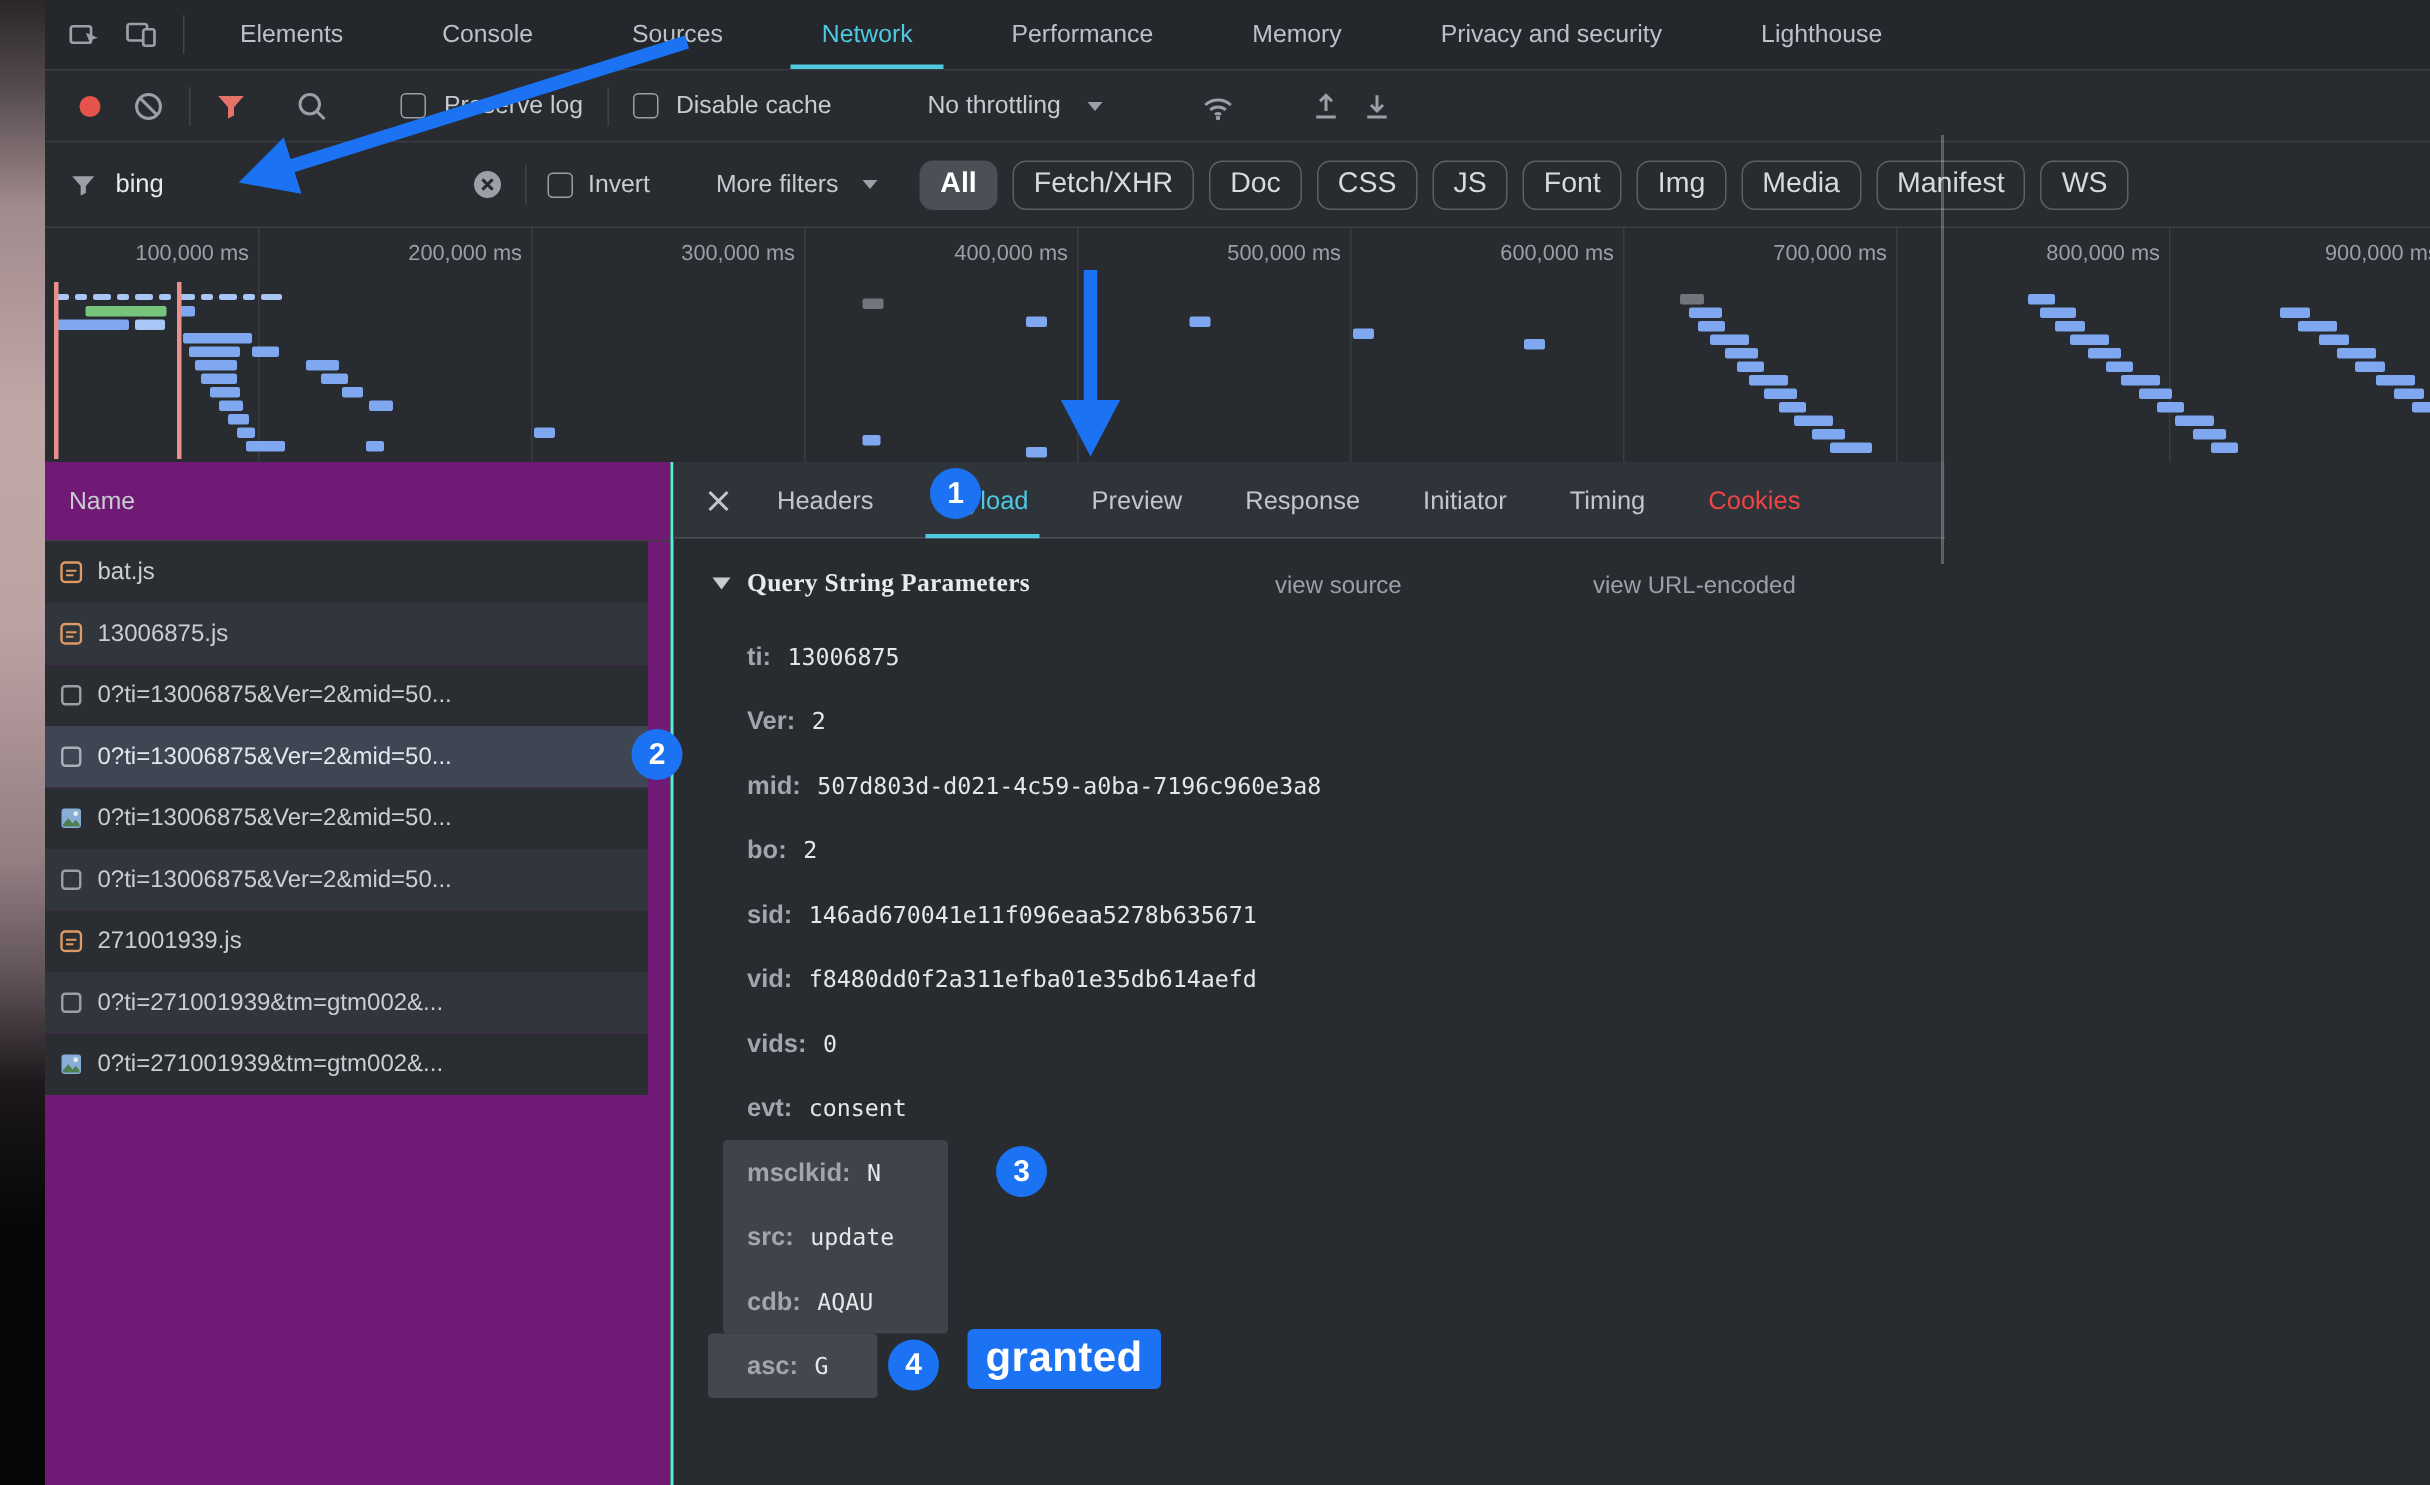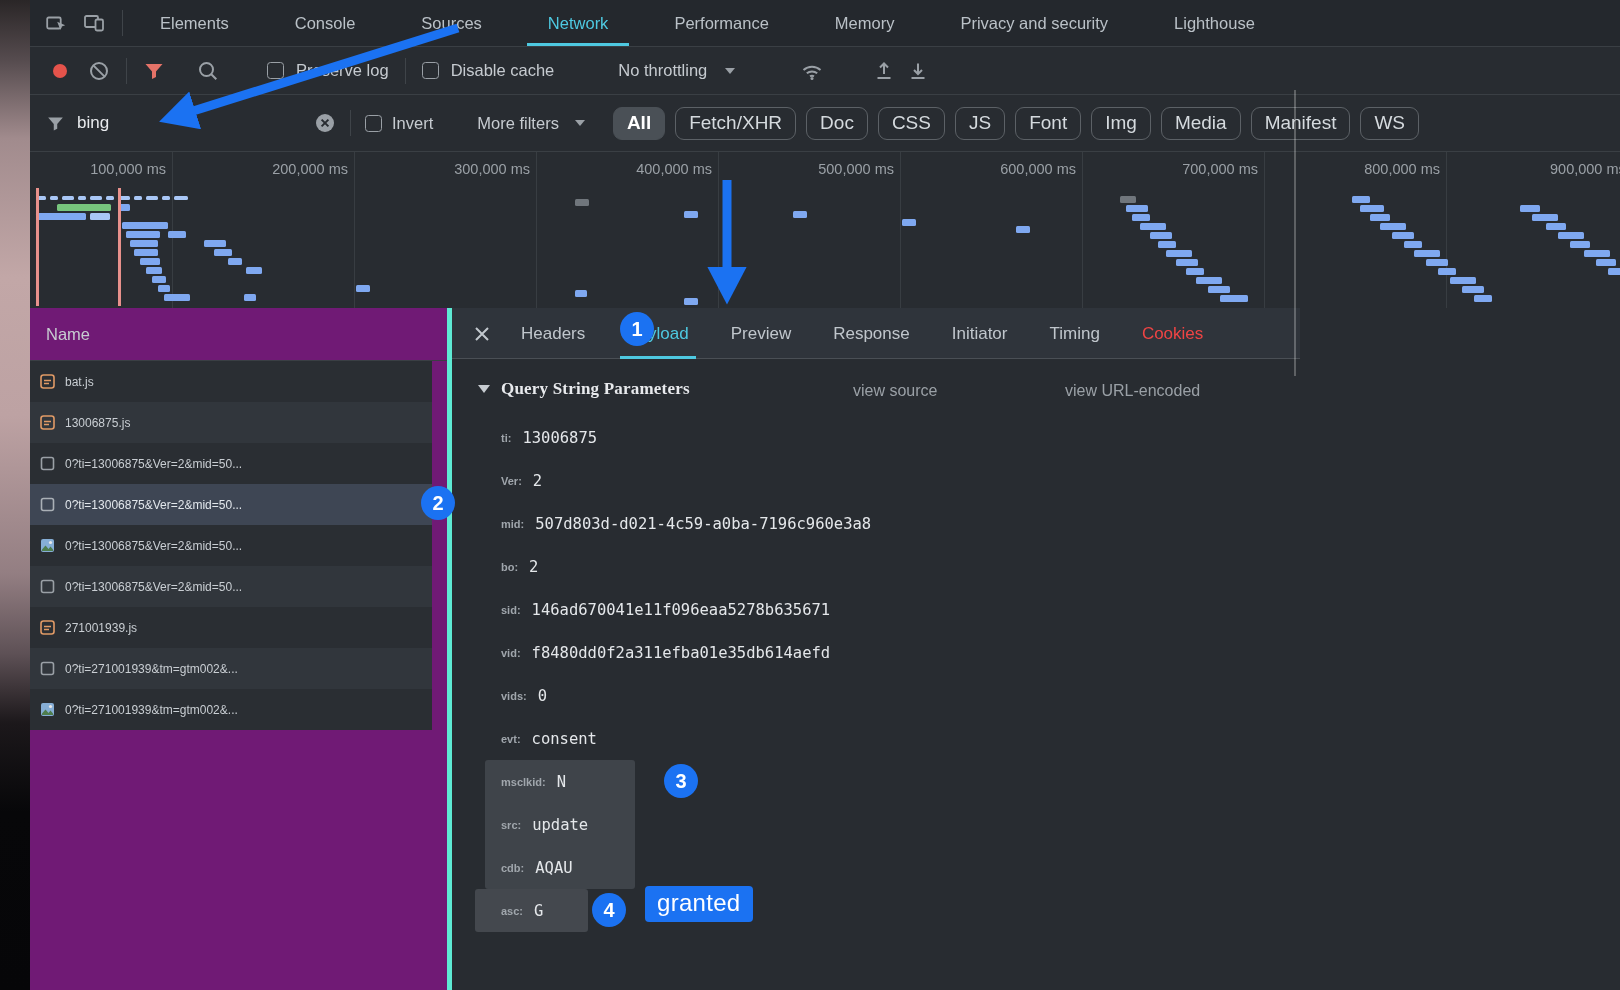--- a/index.html
+++ b/index.html
@@ -43,56 +43,56 @@
   .rlabel{position:absolute;top:9px;width:100px;text-align:right;font-size:14.5px;color:#9aa0a6;white-space:nowrap;}
   .rlabel.clip{text-align:left;}
   .wbar{position:absolute;border-radius:1.5px;}
   .eline{position:absolute;top:36px;height:118px;width:3px;}
 
   
   .namepanel{position:absolute;left:0;top:308px;width:417px;bottom:0;background:#701a75;}
   .namehead{height:53px;display:flex;align-items:center;padding-left:16px;font-size:16.5px;color:#c7ccd1;
             border-bottom:1px solid #3a3f44;box-sizing:border-box;}
   .req{height:41px;display:flex;align-items:center;gap:10px;padding-left:10px;width:402px;box-sizing:border-box;
-       font-size:12px;color:#c9ced3;white-space:nowrap;overflow:hidden;}
+       font-size:16px;color:#c9ced3;white-space:nowrap;overflow:hidden;}
   .req:nth-child(odd){background:#2a2e33;}
   .req:nth-child(even){background:#31363c;}
   .req.selected{background:#3e4654;color:#e2e7ec;}
   .req .ric{flex:none;display:flex;}
 
   
-  .detail{position:absolute;left:417px;top:308px;right:0;bottom:0;border-left:5px solid #5eead4;background:#282c31;box-sizing:border-box;}
+  .detail{position:absolute;left:417px;top:308px;right:0;bottom:0;border-left:2px solid #5eead4;background:#282c31;box-sizing:border-box;}
   .dstrip-bg{position:absolute;left:0;top:0;width:848px;height:51px;background:#2f343b;border-bottom:1px solid #4a4f55;box-sizing:border-box;}
   .dtabs{position:absolute;left:0;top:0;right:0;height:51px;display:flex;align-items:center;overflow:hidden;}
   .dtab{padding:0 21px;font-size:17px;color:#c0c6cc;height:100%;display:flex;align-items:center;position:relative;white-space:nowrap;flex:none;}
   .dtab.active{color:#4ec9e1;}
   .dtab.active::after{content:"";position:absolute;left:14px;right:14px;bottom:0;height:3px;background:#4ec9e1;}
   .dtab.dim{color:#ef4444;}
   .closex{margin:0 8px 0 20px;display:flex;align-items:center;}
 
   .payload{position:absolute;left:0;top:51px;right:0;bottom:0;}
   .sectionrow{position:absolute;left:26px;top:20px;display:flex;align-items:center;font-size:17px;font-family:Liberation Serif, serif;}
   .tri{width:0;height:0;border-left:6.5px solid transparent;border-right:6.5px solid transparent;border-top:8px solid #c7ccd1;margin-right:11px;}
   .sect-title{font-weight:700;color:#e8eaed;letter-spacing:.2px;}
   .vlink{position:absolute;top:23px;color:#9aa0a6;font-size:16px;white-space:nowrap;}
   .hlbox{position:absolute;background:#3f444a;border-radius:3px;}
   .params{position:absolute;left:0;top:57px;right:0;}
   .prow{height:43px;display:flex;align-items:center;padding-left:49px;}
-  .pkey{color:#a0a6ac;font-weight:700;font-size:11px;margin-right:11px;white-space:nowrap;text-align:center;}
+  .pkey{color:#a0a6ac;font-weight:700;font-size:17px;margin-right:11px;white-space:nowrap;text-align:center;}
   .pval{color:#e4e7ea;font-family:"DejaVu Sans Mono",monospace;font-size:15.5px;white-space:nowrap;}
 
   
   .seam{position:absolute;left:1294px;top:90px;width:2px;height:286px;background:rgba(255,255,255,.25);z-index:30;}
 
   
   .annot{position:absolute;inset:0;z-index:90;pointer-events:none;}
   .annot svg{position:absolute;inset:0;}
   .badge{position:absolute;width:34px;height:34px;border-radius:50%;background:#1b72f2;color:#fff;font-weight:700;
          font-size:20px;display:flex;align-items:center;justify-content:center;transform:translate(-50%,-50%);}
-  .granted{position:absolute;left:645px;top:886px;background:#1b72f2;color:#fff;font-weight:400;font-size:24px;
+  .granted{position:absolute;left:645px;top:886px;background:#1b72f2;color:#fff;font-weight:700;font-size:28px;
            padding:3px 12px 5px;border-radius:4px;letter-spacing:.3px;}
 </style>
 </head>
 <body>
 
 <div class="screen">
   <div class="strip"></div>
 
   <div class="dt">
 

